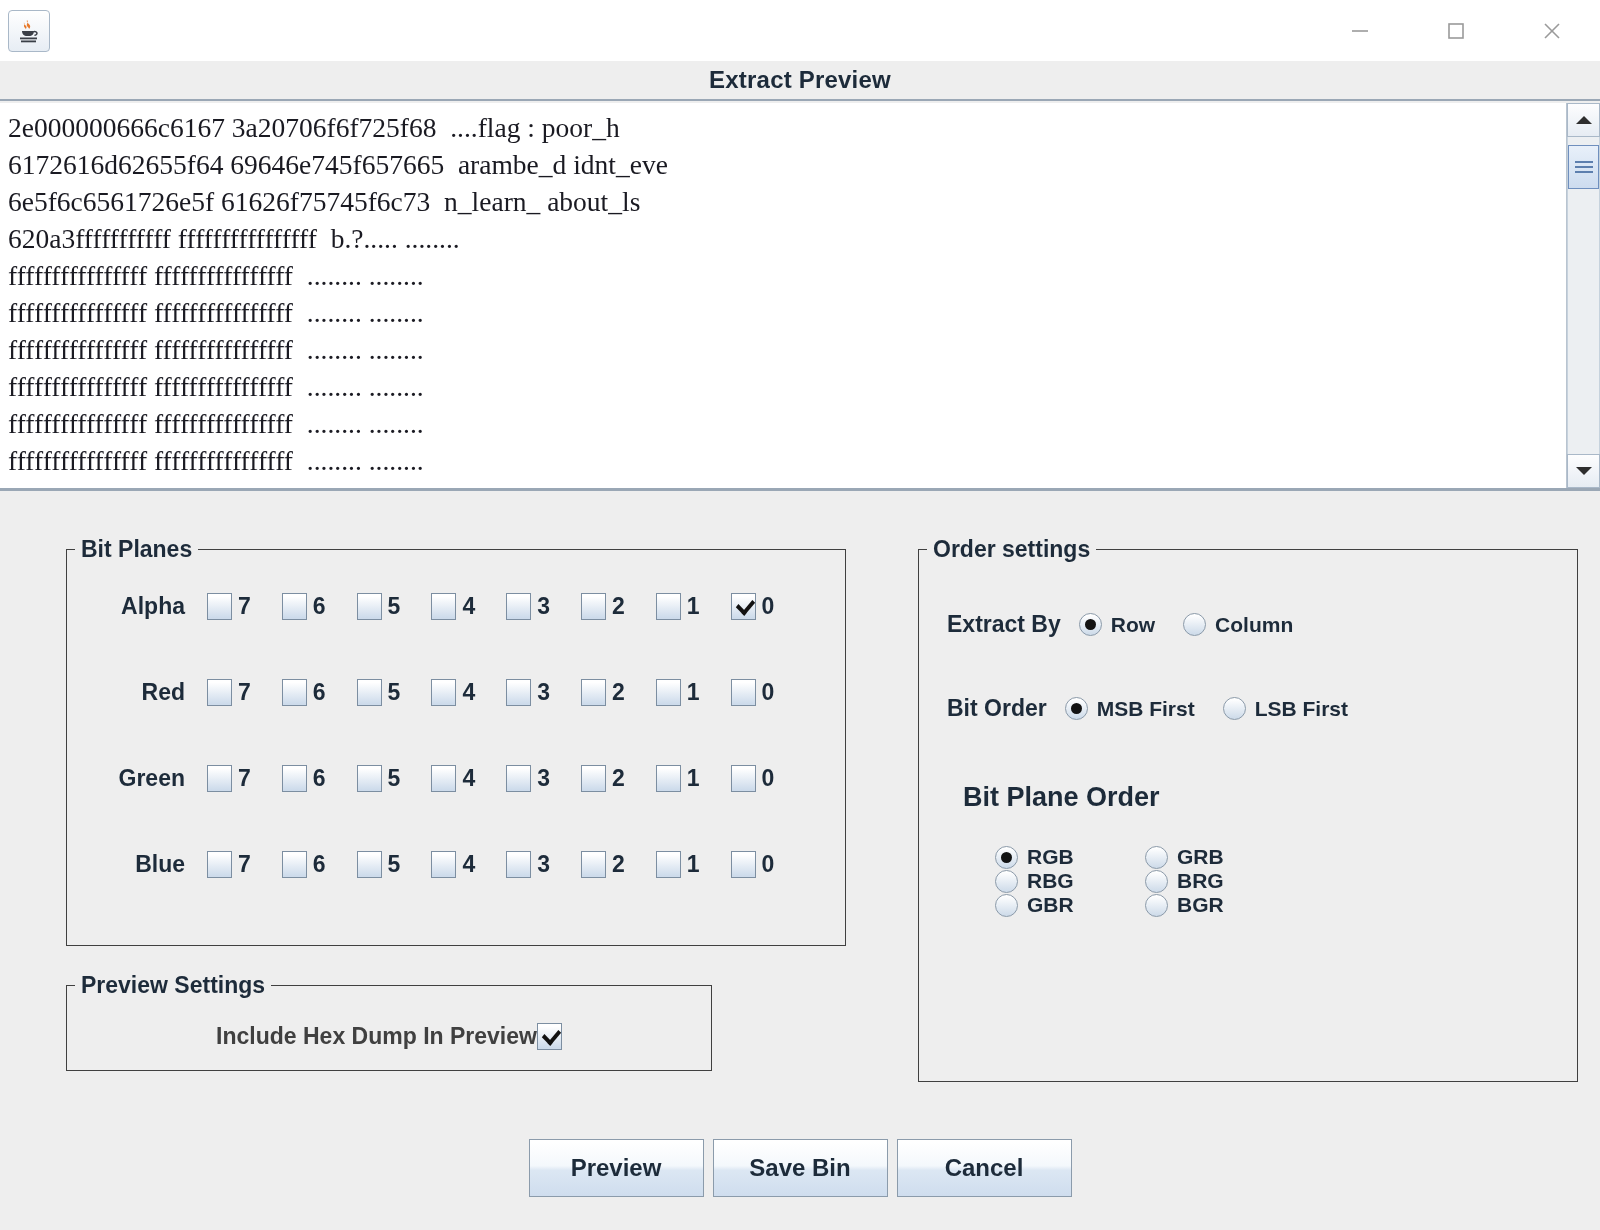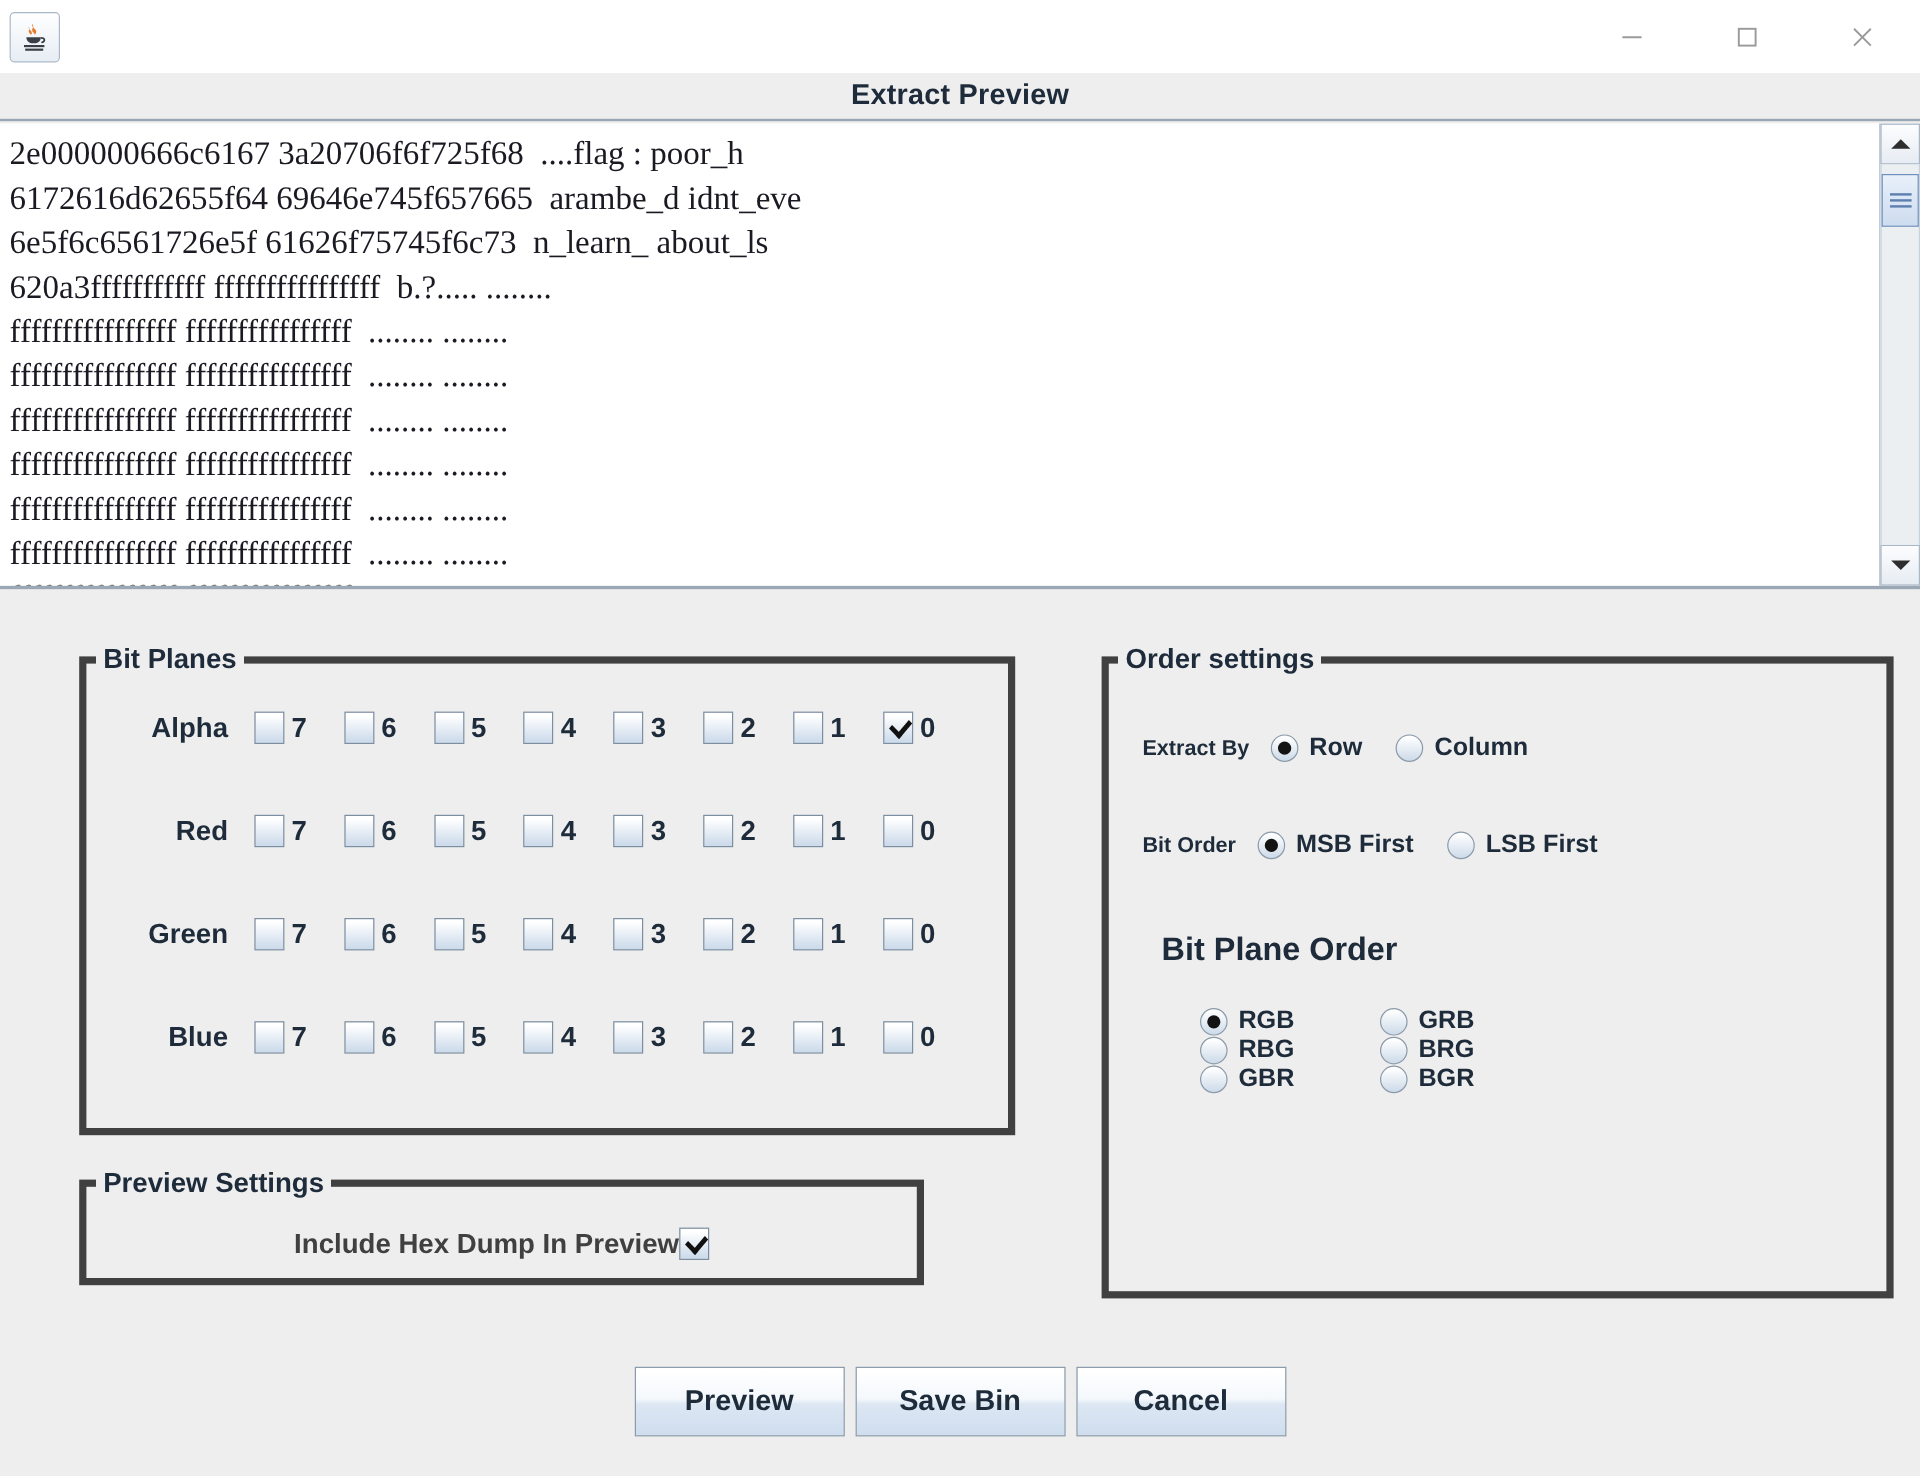--- a/index.html
+++ b/index.html
@@ -90,31 +90,31 @@
     display: flex; align-items: center; justify-content: center;
   }
   .sb-grip { width: 18px; }
   .sb-grip div { height: 2px; background: #5d7fae; margin: 3px 0; }
 
   
   #lower { position: absolute; left: 0; top: 494px; width: 1600px; height: 736px; background:#eeeeee; }
 
   fieldset.panel {
     position: absolute;
-    border: 6px solid #404040;
+    border: 1px solid #404040;
     margin: 0; padding: 0;
     background: transparent;
   }
   fieldset.panel > legend {
     font-size: 23px; font-weight: bold; color: #1d2b3a;
     padding: 0 6px; margin-left: 8px;
   }
 
   #panel-bitplanes { left: 66px; top: 42px; width: 780px; height: 410px; }
-  #panel-preview-settings { left: 66px; top: 478px; width: 704px; height: 99px; }
+  #panel-preview-settings { left: 66px; top: 478px; width: 646px; height: 99px; }
   #panel-order { left: 918px; top: 42px; width: 660px; height: 546px; }
 
   
   .bp-row {
     display: flex; align-items: center;
     height: 86px;
     padding-left: 22px;
   }
   .bp-label {
     width: 118px; text-align: right; padding-right: 22px;
@@ -146,21 +146,21 @@
   #preview-settings-row {
     display: flex; align-items: center; justify-content: center;
     height: 60px; padding-top: 14px;
   }
   #preview-settings-row .ps-label {
     font-size: 23px; font-weight: bold; color: #404040; margin-right: 0;
   }
 
   
   .opt-row { display: flex; align-items: center; padding-left: 28px; }
-  .opt-label { font-size: 18px; font-weight: bold; color: #1d2b3a; margin-right: 18px; }
+  .opt-label { font-size: 23px; font-weight: bold; color: #1d2b3a; margin-right: 18px; }
   .radio-item { display: flex; align-items: center; margin-right: 28px; }
   .radio-item .rtxt { font-size: 21px; font-weight: bold; color: #1d2b3a; margin-left: 9px; }
 
   .rb {
     width: 23px; height: 23px; border-radius: 50%;
     border: 1px solid #8b9aa9;
     background: linear-gradient(#ffffff 5%, #cfdcea 95%);
     position: relative;
   }
   .rb.sel::after {

